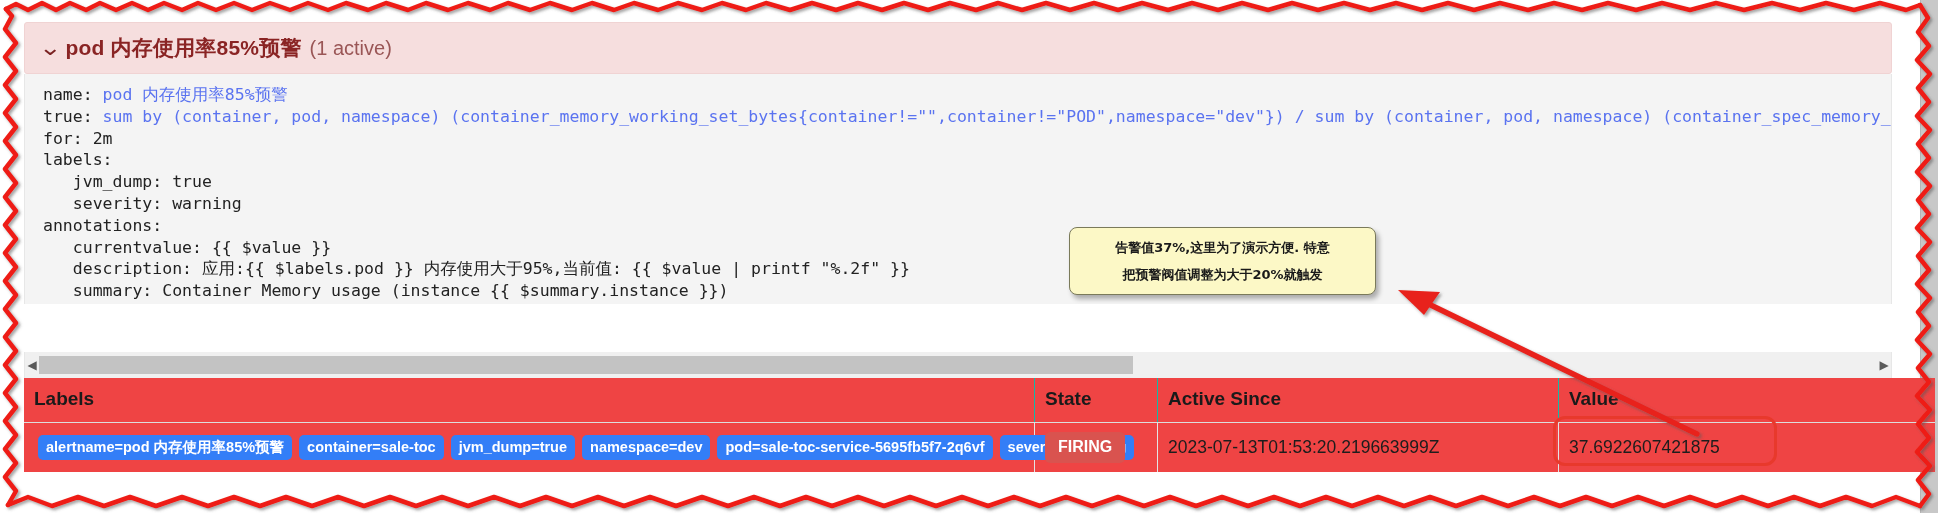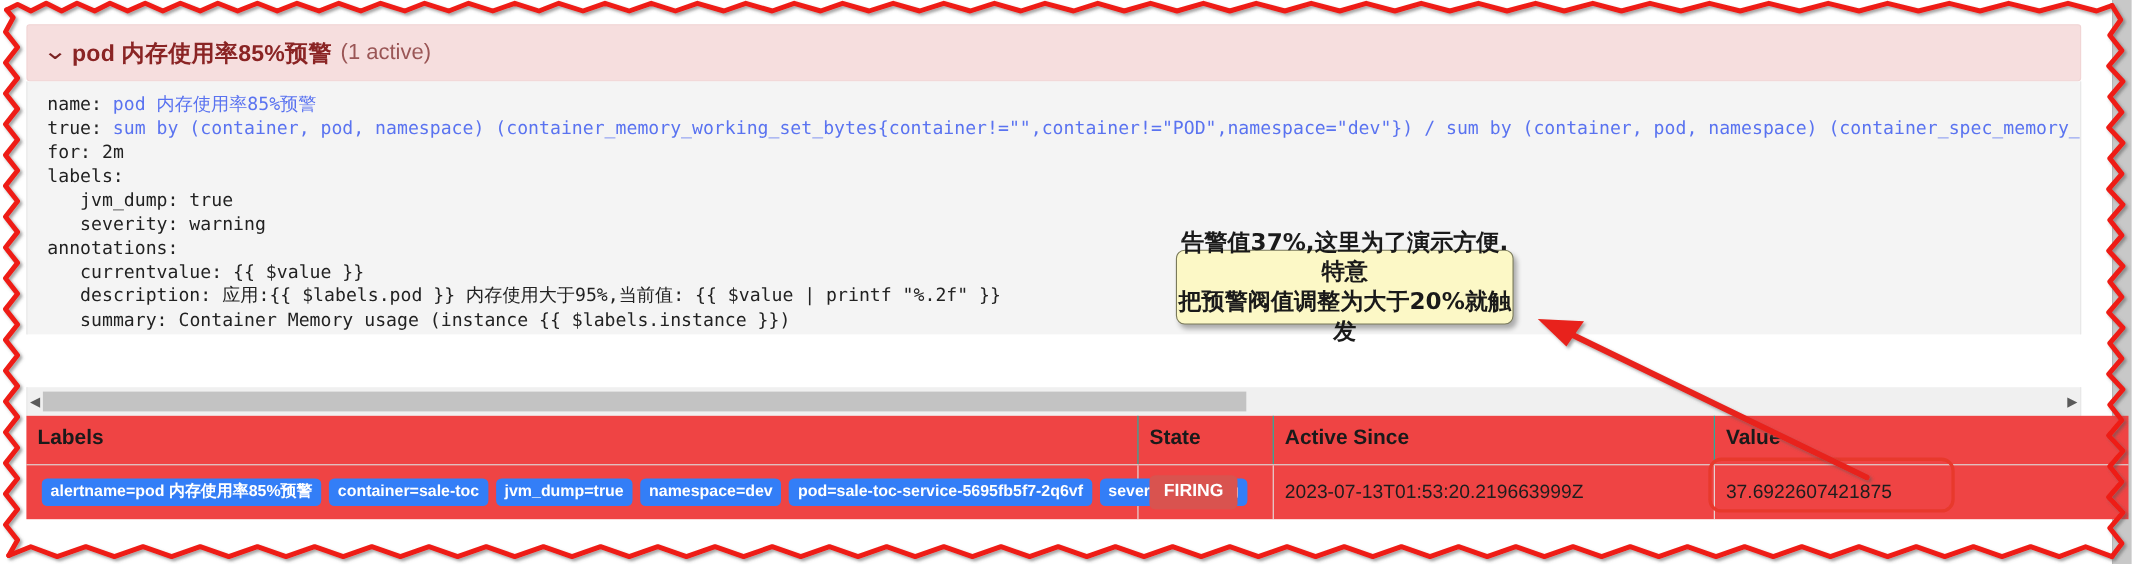--- a/index.html
+++ b/index.html
@@ -145,21 +145,21 @@
     background:#fcf8c6;
     border:1px solid #7a7a5a;
     border-radius:8px;
     box-shadow:3px 4px 5px rgba(0,0,0,0.30);
     display:flex;align-items:center;justify-content:center;
     text-align:center;
     box-sizing:border-box;
   }
   .note-text{
     font-family:"DejaVu Sans","Liberation Sans",sans-serif;
-    font-size:21px;line-height:27px;color:#1a1a1a;
+    font-size:13px;line-height:27px;color:#1a1a1a;
     font-weight:600;
     white-space:pre-line;
   }
 
   
   .arrow-svg{position:absolute;left:0;top:0;width:1938px;height:513px;pointer-events:none;}
 
   
   .frame-svg{position:absolute;left:0;top:0;width:1938px;height:513px;pointer-events:none;}
 </style>
@@ -181,21 +181,21 @@
     <div class="yaml-wrap">
       <div class="yaml"><span>name:</span> <span class="v">pod 内存使用率85%预警</span>
 <span>true:</span> <span class="v">sum by (container, pod, namespace) (container_memory_working_set_bytes{container!="",container!="POD",namespace="dev"}) / sum by (container, pod, namespace) (container_spec_memory_limit_by</span>
 <span>for:</span> <span>2m</span>
 <span>labels:</span>
    <span>jvm_dump:</span> <span>true</span>
    <span>severity:</span> <span>warning</span>
 <span>annotations:</span>
    <span>currentvalue:</span> <span>{{ $value }}</span>
    <span>description:</span> <span>应用:{{ $labels.pod }} 内存使用大于95%,当前值: {{ $value | printf "%.2f" }}</span>
-   <span>summary:</span> <span>Container Memory usage (instance {{ $labels.instance }})</span></div>
+   <span>summary:</span> <span>Container Memory usage (instance {{ $summary.instance }})</span></div>
     </div>
   </div>
 
   <div class="hscroll">
     <span class="arrow-l">◀</span>
     <span class="hscroll-track">
       <span class="hscroll-thumb" style="width: 59.5%;"></span>
     </span>
     <span class="arrow-r">▶</span>
   </div>

